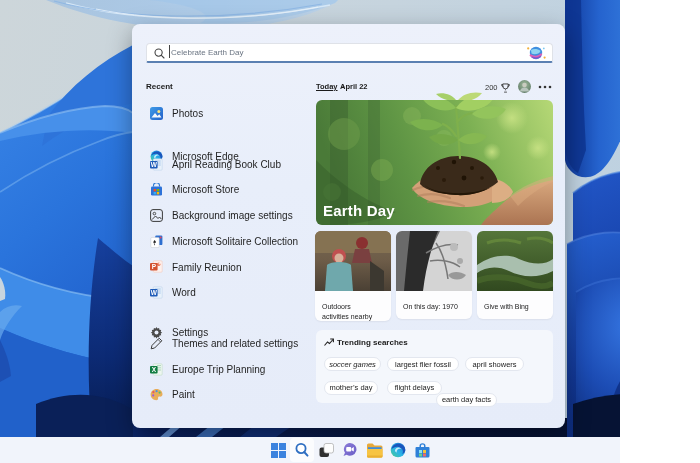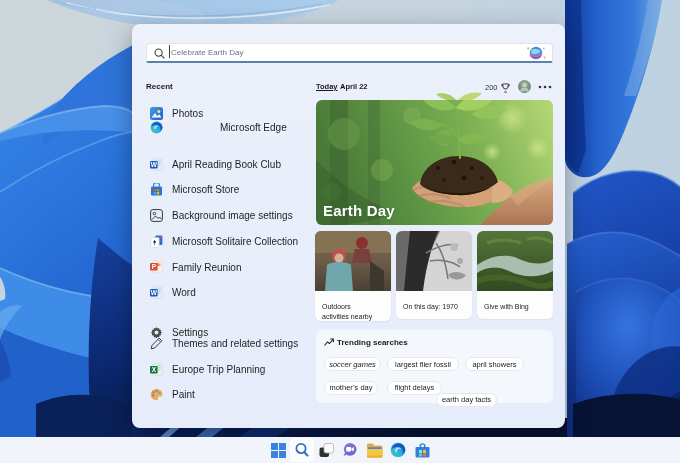--- a/index.html
+++ b/index.html
@@ -1,16 +1,16 @@
 <!DOCTYPE html>
 <html><head>
 <meta charset="utf-8">
 <style>
 html,body{margin:0;padding:0;width:700px;height:463px;overflow:hidden;font-family:"Liberation Sans",sans-serif;}
-#stage{position:relative;width:680px;height:463px;overflow:hidden;background:#f0abfc;}
+#stage{position:relative;width:620px;height:463px;overflow:hidden;background:#f0abfc;}
 #wall{position:absolute;left:0;top:0;}
 #taskbar{position:absolute;left:0;top:437px;width:700px;height:26px;background:#f1f4fb;display:flex;align-items:center;justify-content:center;z-index:5;}
 .tbi{width:24px;height:24px;display:flex;align-items:center;justify-content:center;}
 #win{position:absolute;left:132px;top:24px;width:433px;height:404px;background:linear-gradient(180deg,#edf1fb 0%,#e8eefa 40%,#e6ecf9 100%);border-radius:8px;box-shadow:0 8px 24px rgba(0,0,0,0.35);z-index:4;}
 #searchbox{position:absolute;left:14px;top:19px;width:407px;height:20px;background:#ffffff;border:1px solid #dfe2e8;border-bottom:2px solid #5b80b2;border-radius:4px 4px 2px 2px;box-sizing:border-box;}
 #searchtxt{position:absolute;left:39px;top:24px;font-size:8px;color:#6a7482;}
 #cursor{position:absolute;left:37px;top:21px;width:1px;height:13px;background:#444;}
 #recent{position:absolute;left:14px;top:58px;font-size:8px;font-weight:700;color:#1b1b1b;}
 #list{position:absolute;left:8px;top:76px;width:170px;}
 .item{position:absolute;left:0;height:26px;display:flex;align-items:center;}
@@ -169,21 +169,21 @@
                   <stop offset="1" stop-color="#2360c8"></stop>
                 </linearGradient>
               </defs>
               <rect width="13" height="13" rx="2.5" fill="url(#phg0)"></rect>
               <circle cx="8.8" cy="4.4" r="1.5" fill="#fde37a"></circle>
               <path d="M1.5,10.5 L5,6 L7.5,9 L9.3,7.2 L11.5,10.5 Z" fill="#fff" opacity="0.95"></path>
             </svg>
           </div>
           <div class="tx">Photos</div>
         </div>
-        <div class="item" style="top: 14px; gap: 48px;">
+        <div class="item" style="top: 43px;">
           <div class="ic">
             <svg width="13" height="13" viewBox="0 0 16 16">
               <defs>
                 <linearGradient id="leg11" x1="0" y1="1" x2="1" y2="0">
                   <stop offset="0" stop-color="#46cc8e"></stop>
                   <stop offset="0.45" stop-color="#2bb3e8"></stop>
                   <stop offset="1" stop-color="#1e6fd2"></stop>
                 </linearGradient>
               </defs>
               <circle cx="8" cy="8" r="7.3" fill="url(#leg11)"></circle>

